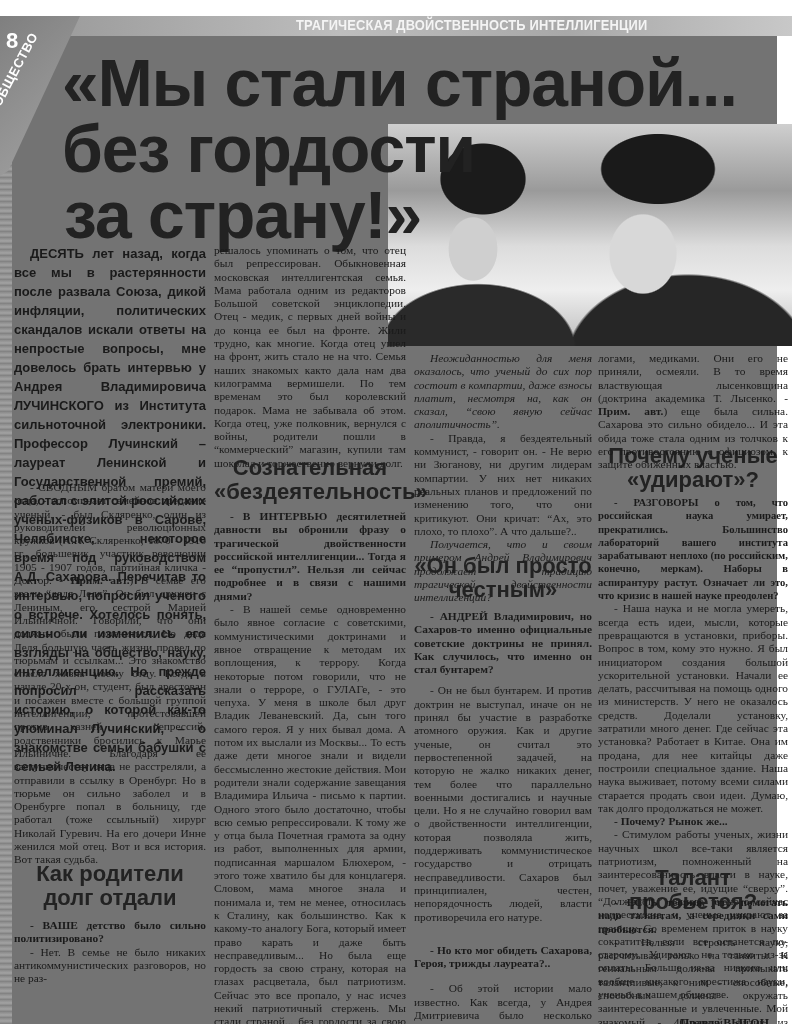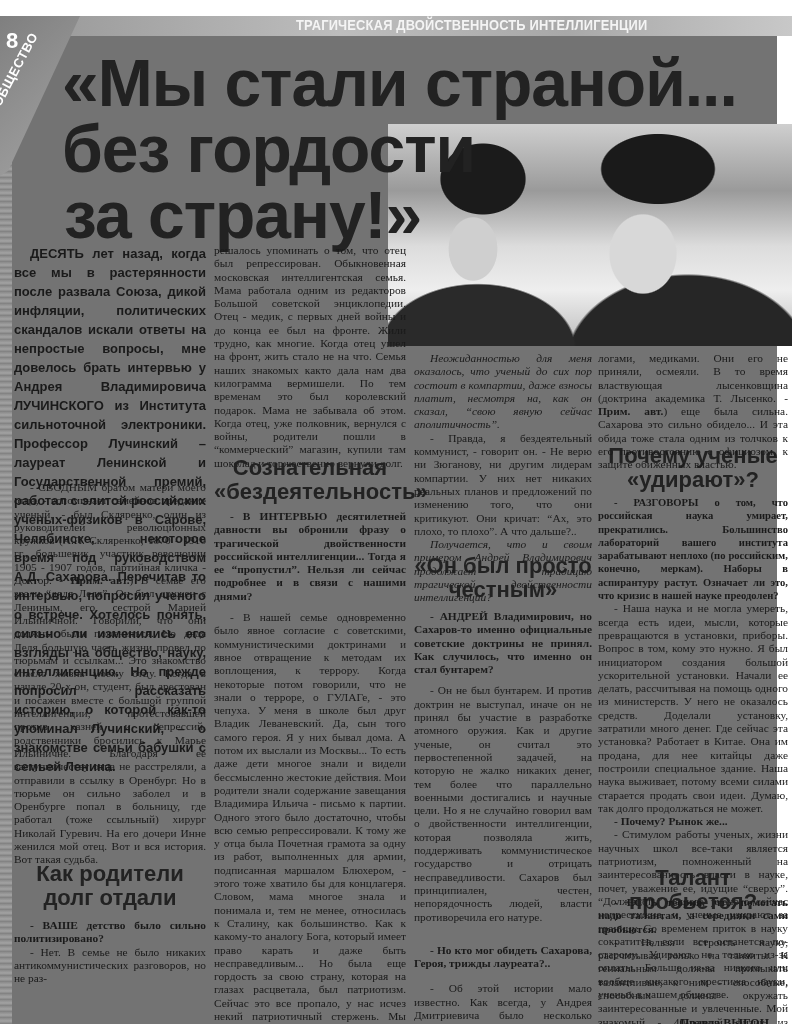--- a/index.html
+++ b/index.html
@@ -61,21 +61,21 @@
     <p class="q">- ВАШЕ детство было сильно политизировано?</p>
     <p>- Нет. В семье не было никаких антикоммунистических разговоров, но не раз-</p>
   </div>
   <div class="col sub" style="left:14px;top:846px;width:192px">Как родители долг отдали</div>
 
   <div class="col" style="left:214px;top:228px;width:192px">
     <p style="text-indent:0">решалось упоминать о том, что отец был репрессирован. Обыкновенная московская интеллигентская семья. Мама работала одним из редакторов Большой советской энциклопедии. Отец - медик, с первых дней войны и до конца ее был на фронте. Жили трудно, как многие. Когда отец ушел на фронт, жить стало не на что. Семья наших знакомых както дала нам два килограмма вермишели. По тем временам это был королевский подарок. Мама не забывала об этом. Когда отец, уже полковник, вернулся с войны, родители пошли в “коммерческий” магазин, купили там шоколад и торжественно вернули долг.</p>
   </div>
   <div class="col sub" style="left:214px;top:440px;width:192px">Сознательная «бездеятельность»</div>
   <div class="col" style="left:214px;top:494px;width:192px">
-    <p class="q" style="margin-bottom:8px">- В ИНТЕРВЬЮ десятилетней давности вы обронили фразу о трагической двойственности российской интеллигенции... Тогда я ее “пропустил”. Нельзя ли сейчас подробнее и в связи с нашими днями?</p>
+    <p class="q" style="margin-bottom:0">- В ИНТЕРВЬЮ десятилетней давности вы обронили фразу о трагической двойственности российской интеллигенции... Тогда я ее “пропустил”. Нельзя ли сейчас подробнее и в связи с нашими днями?</p>
     <p>- В нашей семье одновременно было явное согласие с советскими, коммунистическими доктринами и явное отвращение к методам их воплощения, к террору. Когда некоторые потом говорили, что не знали о терроре, о ГУЛАГе, - это чепуха. У меня в школе был друг Владик Леваневский. Да, сын того самого героя. Я у них бывал дома. А потом их выслали из Москвы... То есть даже дети многое знали и видели бессмысленно жестокие действия. Мои родители знали содержание завещания Владимира Ильича - письмо к партии. Одного этого было достаточно, чтобы всю семью репрессировали. К тому же у отца была Почетная грамота за одну из работ, выполненных для армии, подписанная маршалом Блюхером, - этого тоже хватило бы для концлагеря. Словом, мама многое знала и понимала и, тем не менее, относилась к Сталину, как большинство. Как к какому-то аналогу Бога, который имеет право карать и даже быть несправедливым... Но была еще гордость за свою страну, которая на глазах расцветала, был патриотизм. Сейчас это все пропало, у нас исчез некий патриотичный стержень. Мы стали страной... без гордости за свою страну. В этом я вижу главную беду. И когда десять лет подряд пытаются однозначно соединить официальные коммунистические, советские доктрины и бесчеловечный террор, мол, это взаимосвязано, я категорически не согласен. Доктрины были прогрессивными, демократичными...</p>
   </div>
 
   <div class="col" style="left:414px;top:336px;width:178px">
     <p class="it">Неожиданностью для меня оказалось, что ученый до сих пор состоит в компартии, даже взносы платит, несмотря на, как он сказал, “свою явную сейчас аполитичность”.</p>
     <p>- Правда, я бездеятельный коммунист, - говорит он. - Не верю ни Зюганову, ни другим лидерам компартии. У них нет никаких реальных планов и предложений по изменению того, что они критикуют. Они кричат: “Ах, это плохо, то плохо”. А что дальше?..</p>
     <p class="it">Получается, что и своим примером Андрей Владимирович продолжает традицию трагической двойственности интеллигенции?</p>
   </div>
   <div class="col sub" style="left:414px;top:538px;width:178px">«Он был просто честным»</div>
   <div class="col" style="left:414px;top:594px;width:178px">

